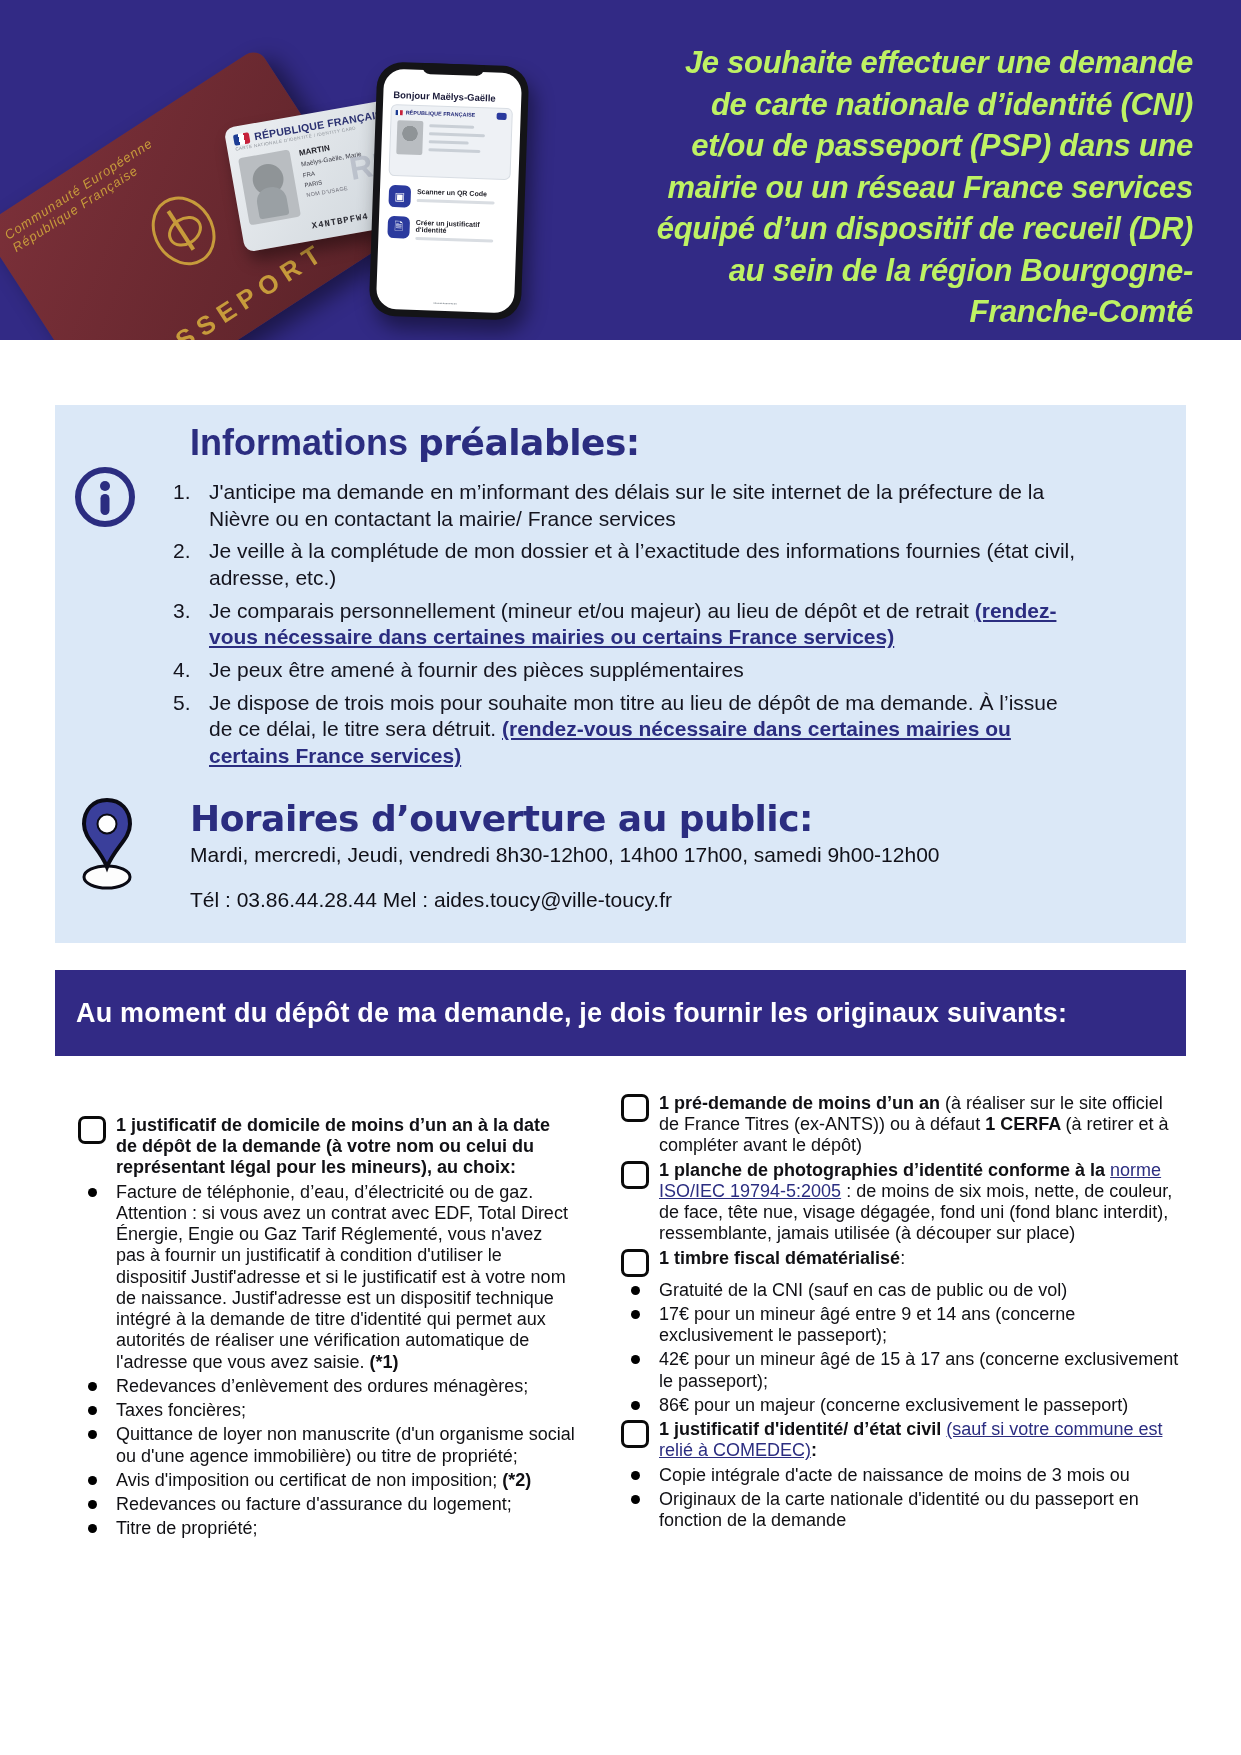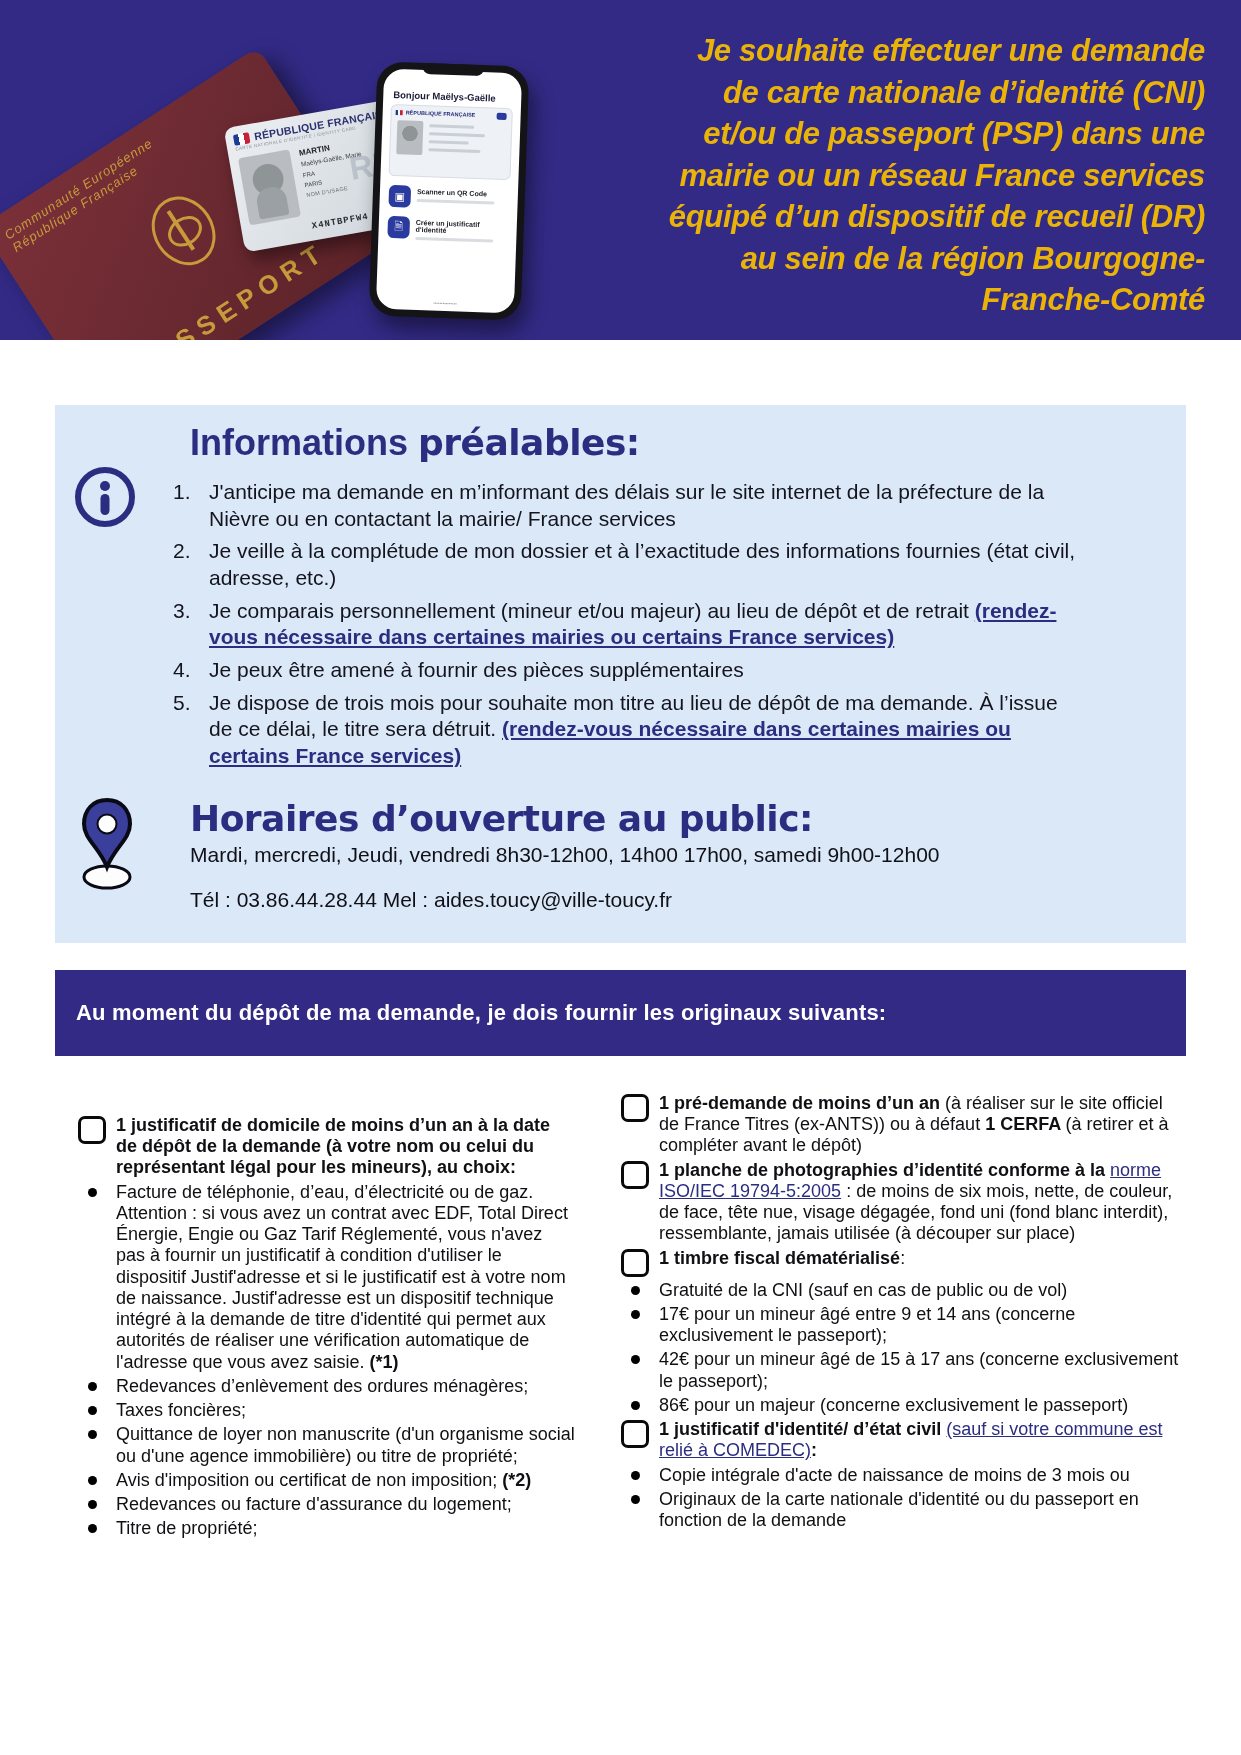--- a/index.html
+++ b/index.html
@@ -1,21 +1,21 @@
 <!DOCTYPE html>
 <html><head>
 <meta charset="utf-8">
 <style>
   html,body{margin:0;padding:0;background:#fff;}
   .page{position:relative;width:1241px;height:1755px;background:#fff;
         font-family:"Liberation Sans",sans-serif;overflow:hidden;}
 
   
   .hero{position:absolute;left:0;top:0;width:1241px;height:340px;background:#322a85;overflow:hidden;}
-  .hero-title{position:absolute;top:30px;right:36px;width:730px;margin:0;color:#eab308;
+  .hero-title{position:absolute;top:30px;right:36px;width:730px;margin:12px;color:#bef264;
               font-style:italic;font-weight:bold;font-size:31px;line-height:1.34;
               text-align:right;letter-spacing:-0.3px;}
 
   .hero-art{position:absolute;left:0;top:0;width:560px;height:340px;}
   .passport{position:absolute;left:18px;top:118px;width:330px;height:235px;
             background:linear-gradient(145deg,#7b3039,#5c2329);border-radius:14px;
             transform:rotate(-33deg);box-shadow:8px 14px 22px rgba(0,0,0,.45);}
   .pp-l1,.pp-l2{font-style:italic;color:#c79b3b;font-size:13px;letter-spacing:1px;margin-left:16px;}
   .pp-l1{margin-top:14px;} 
   .pp-emblem{position:absolute;left:138px;top:78px;width:54px;height:66px;
@@ -90,21 +90,21 @@
   #hours-title{top:393px;font-family:"DejaVu Sans",sans-serif;letter-spacing:-0.5px;}
   .ip-line{position:absolute;left:135px;margin:0;font-size:21px;color:#101018;}
   #hours-line{top:438px;}
   #contact-line{top:483px;}
   .seg.b{font-weight:bold;}
   a.seg.link{color:#2b2d80;font-weight:bold;text-decoration:underline;}
 
   
   .banner{position:absolute;left:55px;top:970px;width:1131px;height:86px;background:#322a85;
           color:#fff;display:flex;align-items:center;box-sizing:border-box;padding-left:21px;
-          font-weight:bold;font-size:22px;letter-spacing:.2px;}
+          font-weight:bold;font-size:27px;letter-spacing:.2px;}
 
   
   .checklist{position:absolute;left:78px;top:1093px;width:1120px;display:flex;}
   .col{font-size:18px;line-height:1.18;color:#101014;}
   .col.left{flex:0 0 497px;margin-top:22px;}
   .col.right{flex:0 0 565px;margin-left:46px;}
   .cl-item{display:flex;margin-bottom:3px;}
   .cl-item .marker{flex:0 0 38px;}
   .cl-item.bullet .marker{flex:0 0 38px;display:flex;justify-content:flex-start;}
   .cbox{display:block;width:22px;height:22px;border:3.5px solid #0a0a0a;border-radius:7px;

